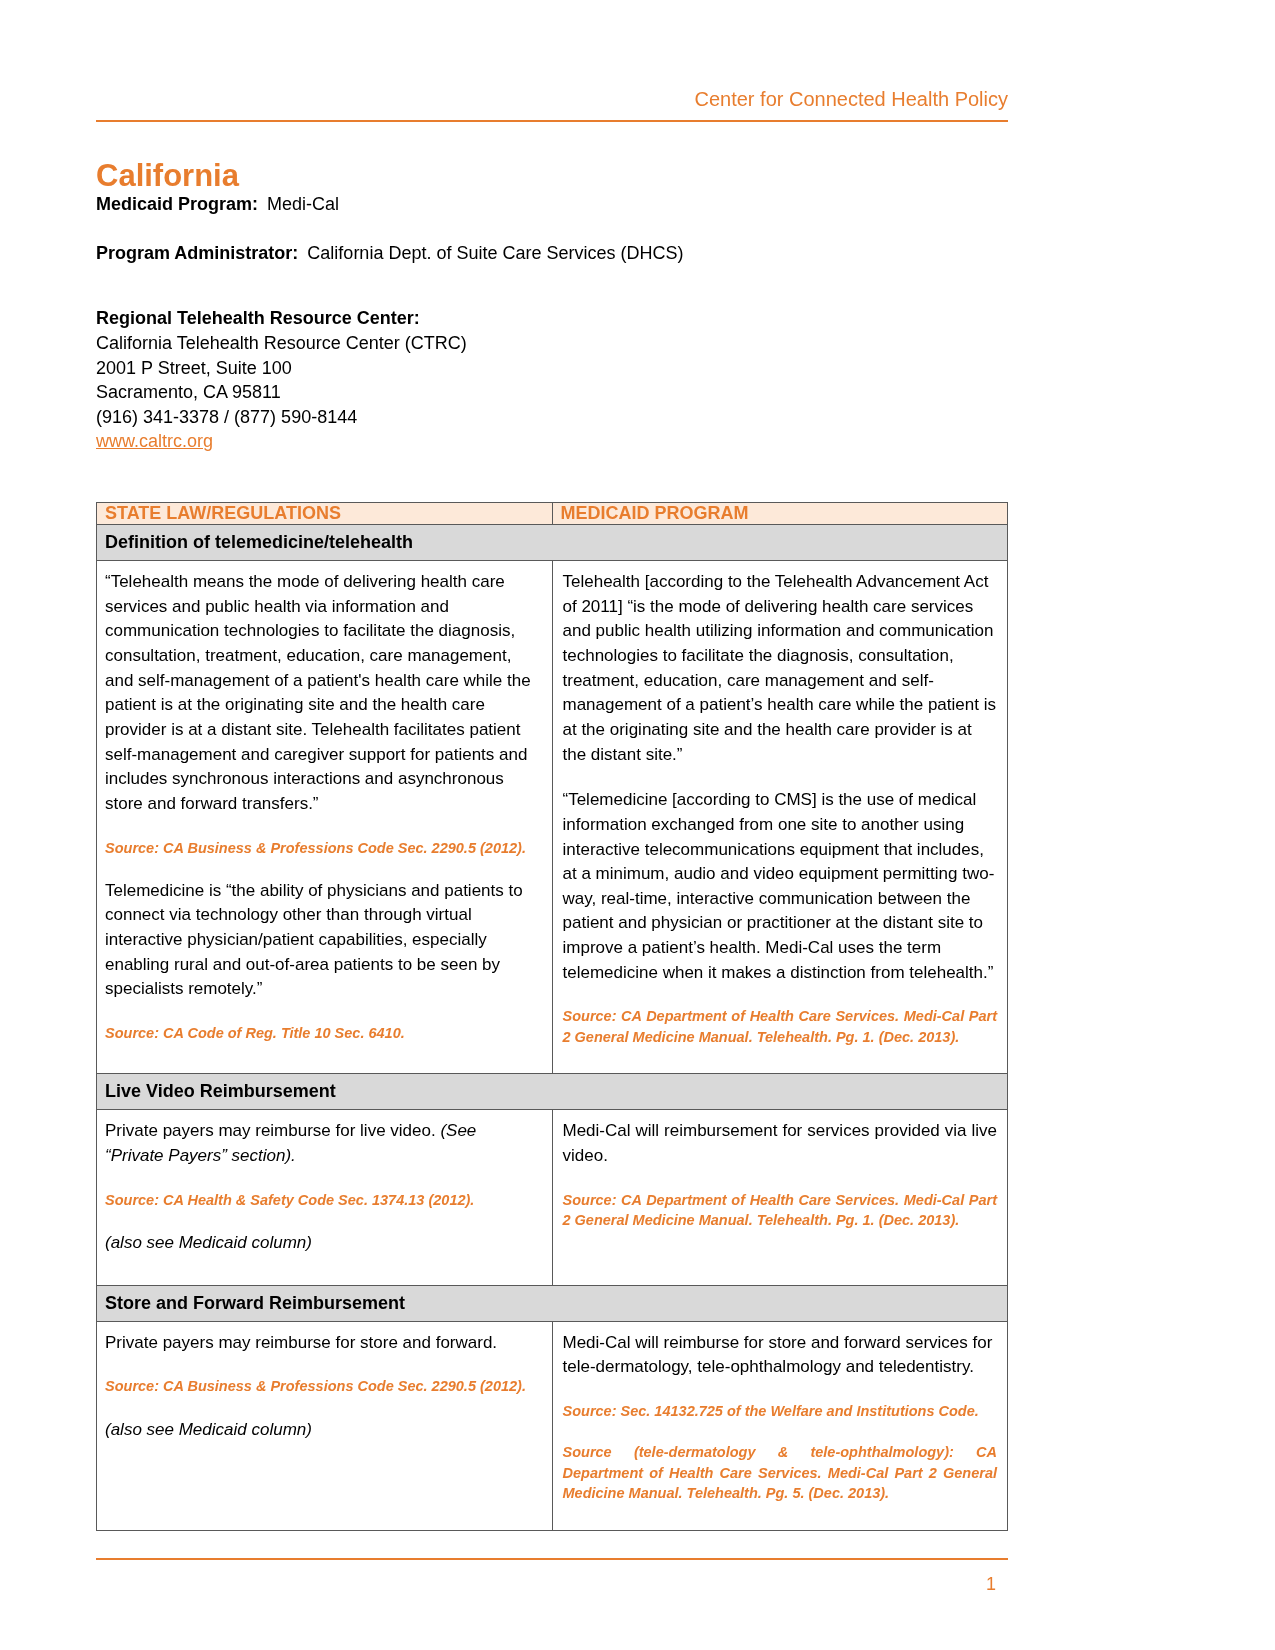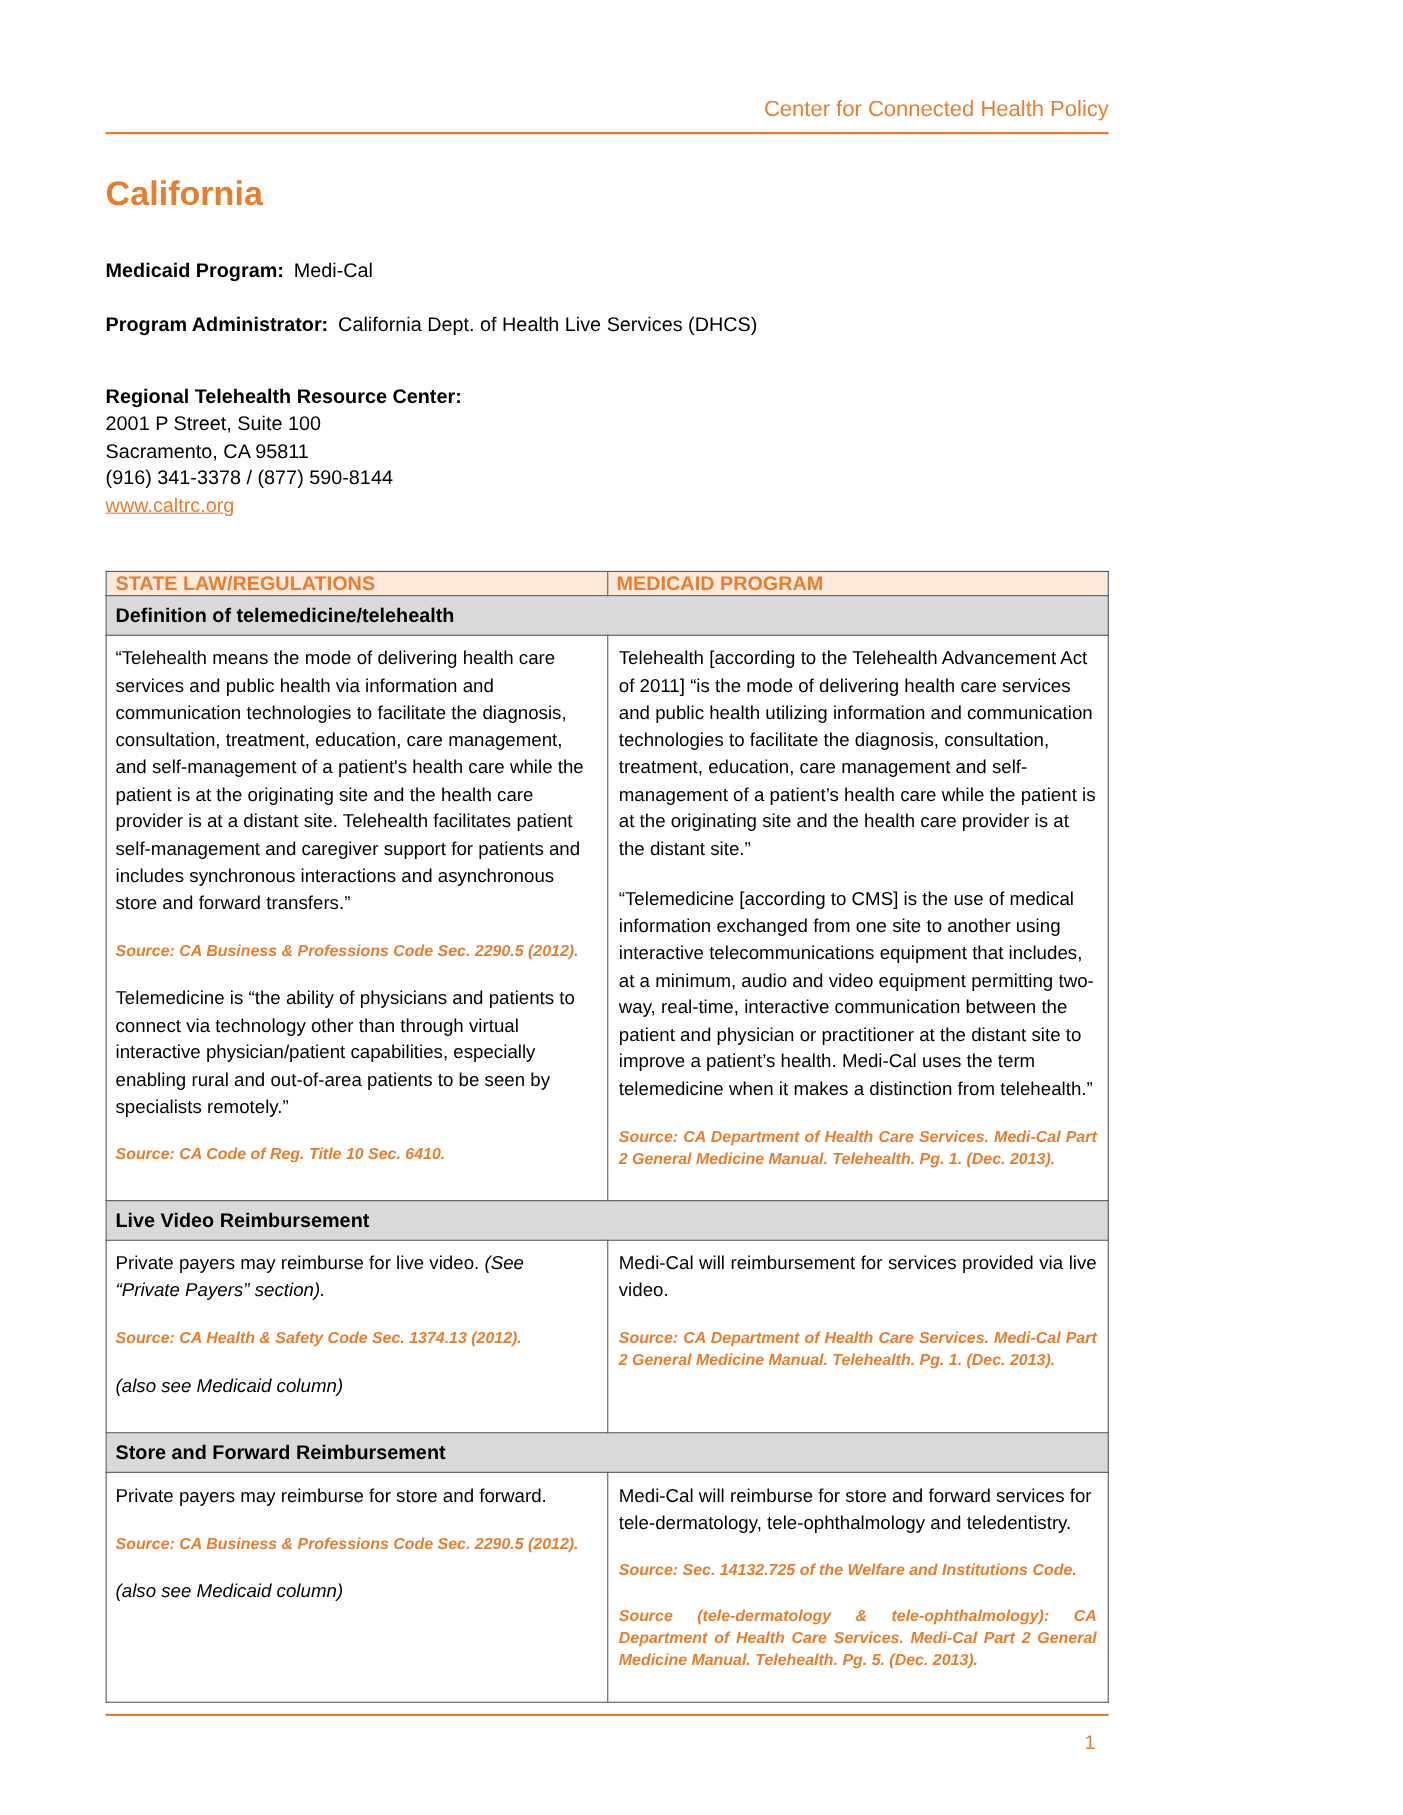--- a/index.html
+++ b/index.html
@@ -13,21 +13,21 @@
   .page{
     width:1103px;height:1650px;position:relative;overflow:hidden;
     padding:88px 95px 0 96px;
     font-family:"Liberation Sans","DejaVu Sans",sans-serif;
     color:#000;background:#ffffff;
   }
   .org{ text-align:right;font-size:20px;line-height:1.15;color:var(--accent); }
   .top-rule{ border:none;border-top:2px solid var(--accent);margin:9px 0 0; }
   .doc-title{ margin:36px 0 0;font-size:31px;font-weight:bold;color:var(--accent); }
   .field{ font-size:18px;line-height:1.2; }
-  .field-1{ margin-top:42px; }
+  .field-1{ }
   .field-2{ margin-top:27px; }
   .field .label{ font-weight:bold; }
   .field .value{ margin-left:9px; }
   .rtrc{ margin-top:42px;font-size:18px;line-height:1.37; }
   .rtrc .label{ font-weight:bold; }
   .rtrc-link{ color:var(--accent);text-decoration:underline;cursor:pointer; }
 
   table.policy{ width:100%;border-collapse:collapse;table-layout:fixed;margin-top:48px; }
   table.policy th, table.policy td{ border:1px solid var(--border);vertical-align:top; }
   table.policy th{
@@ -61,25 +61,26 @@
   <div class="org">Center for Connected Health Policy</div>
   <hr class="top-rule">
 
   <h1 class="doc-title">California</h1>
 
   <div class="field field-1">
     <span class="label">Medicaid Program:</span><span class="value">Medi-Cal</span>
   </div>
 
   <div class="field field-2">
-    <span class="label">Program Administrator:</span><span class="value">California Dept. of Health Live Services (DHCS)</span>
+    <span class="label">Program Administrator:</span><span class="value">California Dept. of Suite Care Services (DHCS)</span>
   </div>
 
   <div class="rtrc">
     <div class="label">Regional Telehealth Resource Center:</div>
+    <div>California Telehealth Resource Center (CTRC)</div>
     <div>2001 P Street, Suite 100</div>
     <div>Sacramento, CA 95811</div>
     <div>(916) 341-3378 / (877) 590-8144</div>
     <div><a class="rtrc-link">www.caltrc.org</a></div>
   </div>
 
   <table class="policy">
     <colgroup>
         <col style="width:50%">
         <col style="width:50%">

